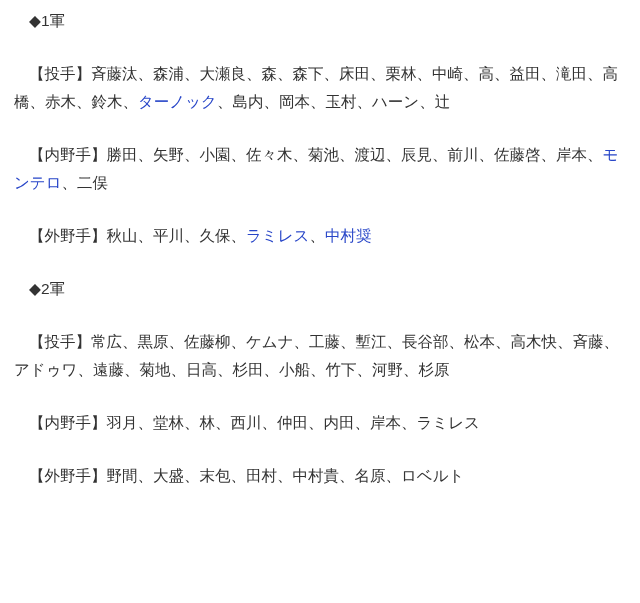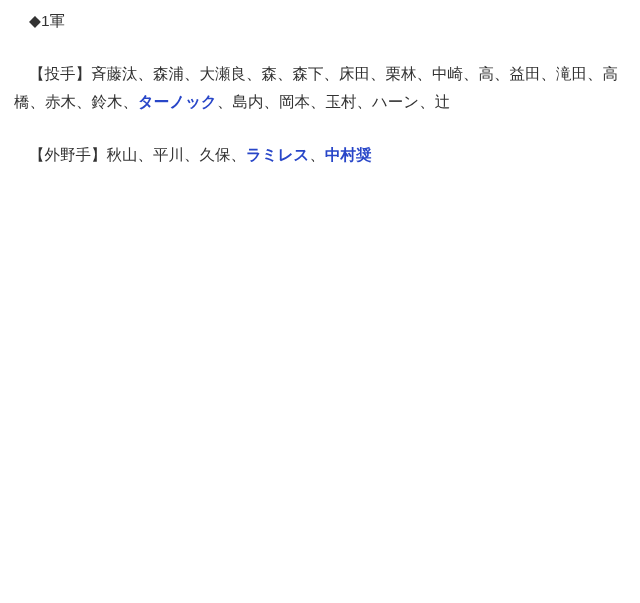--- a/index.html
+++ b/index.html
@@ -24,34 +24,38 @@
     text-indent: 15px;
     letter-spacing: 0;
   }
   .article p:last-child {
     margin-bottom: 0;
   }
   .plink {
     color: var(--link, #2846c8);
     text-decoration: none;
     cursor: pointer;
-    font-weight: bold;
   }
 </style>
 </head>
 <body>
 
 <div class="article">
 
   <p><span>◆1軍</span></p>
 
   <p><span>【投手】斉藤汰、森浦、大瀬良、森、森下、床田、栗林、中崎、高、益田、滝田、高橋、赤木、鈴木、</span><a class="plink">ターノック</a><span>、島内、岡本、玉村、ハーン、辻</span></p>
 
 
+  <p><span>【内野手】勝田、矢野、小園、佐々木、菊池、渡辺、辰見、前川、佐藤啓、岸本、</span><a class="plink">モンテロ</a><span>、二俣</span></p>
 
   <p><span>【外野手】秋山、平川、久保、</span><a class="plink">ラミレス</a><span>、</span><a class="plink">中村奨</a></p>
 
+  <p><span>◆2軍</span></p>
+
+  <p><span>【投手】常広、黒原、佐藤柳、ケムナ、工藤、塹江、長谷部、松本、高木快、斉藤、アドゥワ、遠藤、菊地、日高、杉田、小船、竹下、河野、杉原</span></p>
 
 
+  <p><span>【内野手】羽月、堂林、林、西川、仲田、内田、岸本、ラミレス</span></p>
 
-
+  <p><span>【外野手】野間、大盛、末包、田村、中村貴、名原、ロベルト</span></p>
 
 </div>
 
 </body></html>

